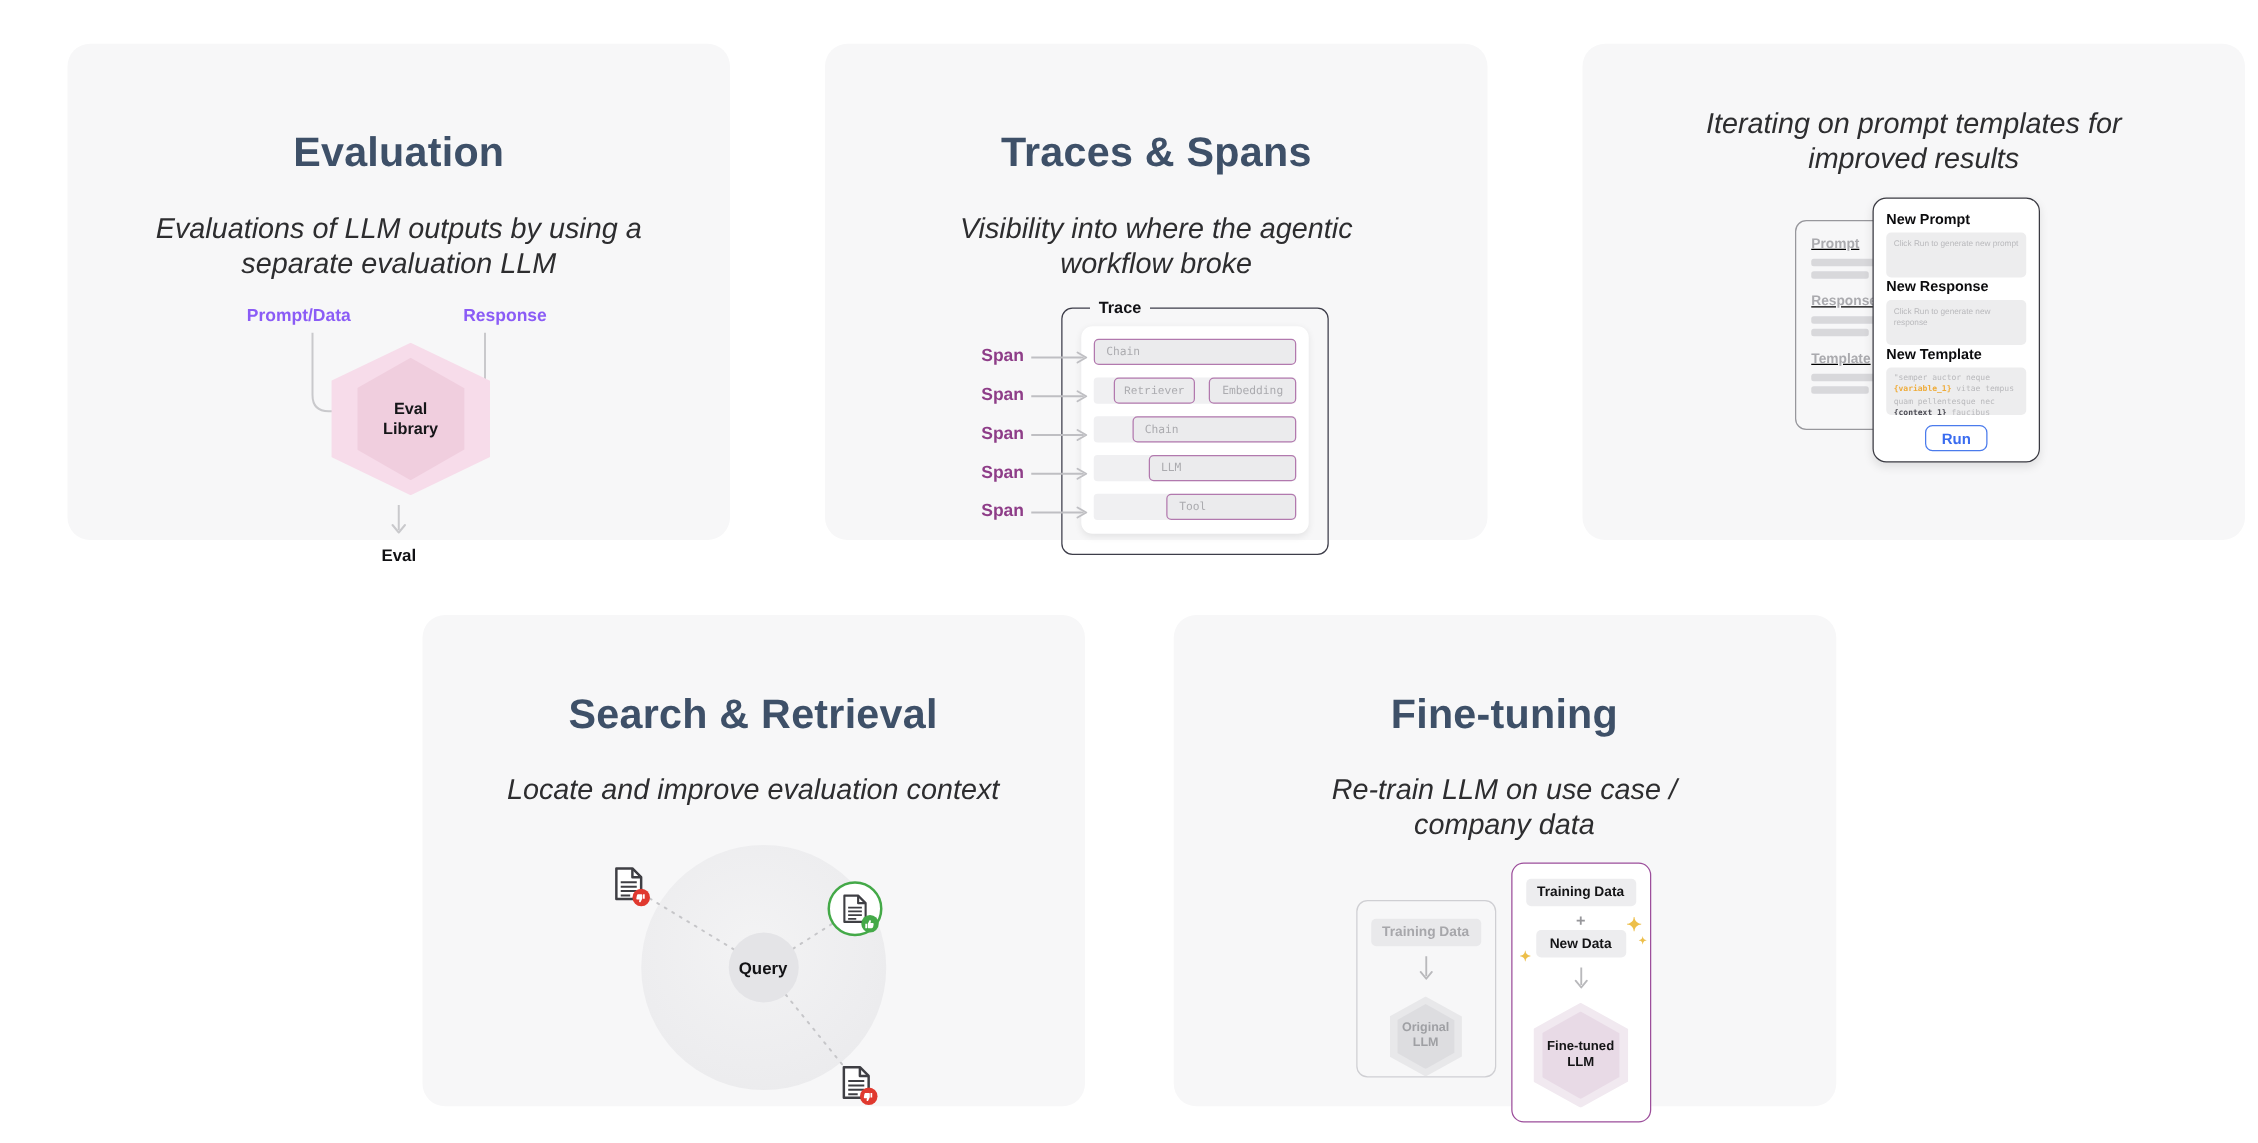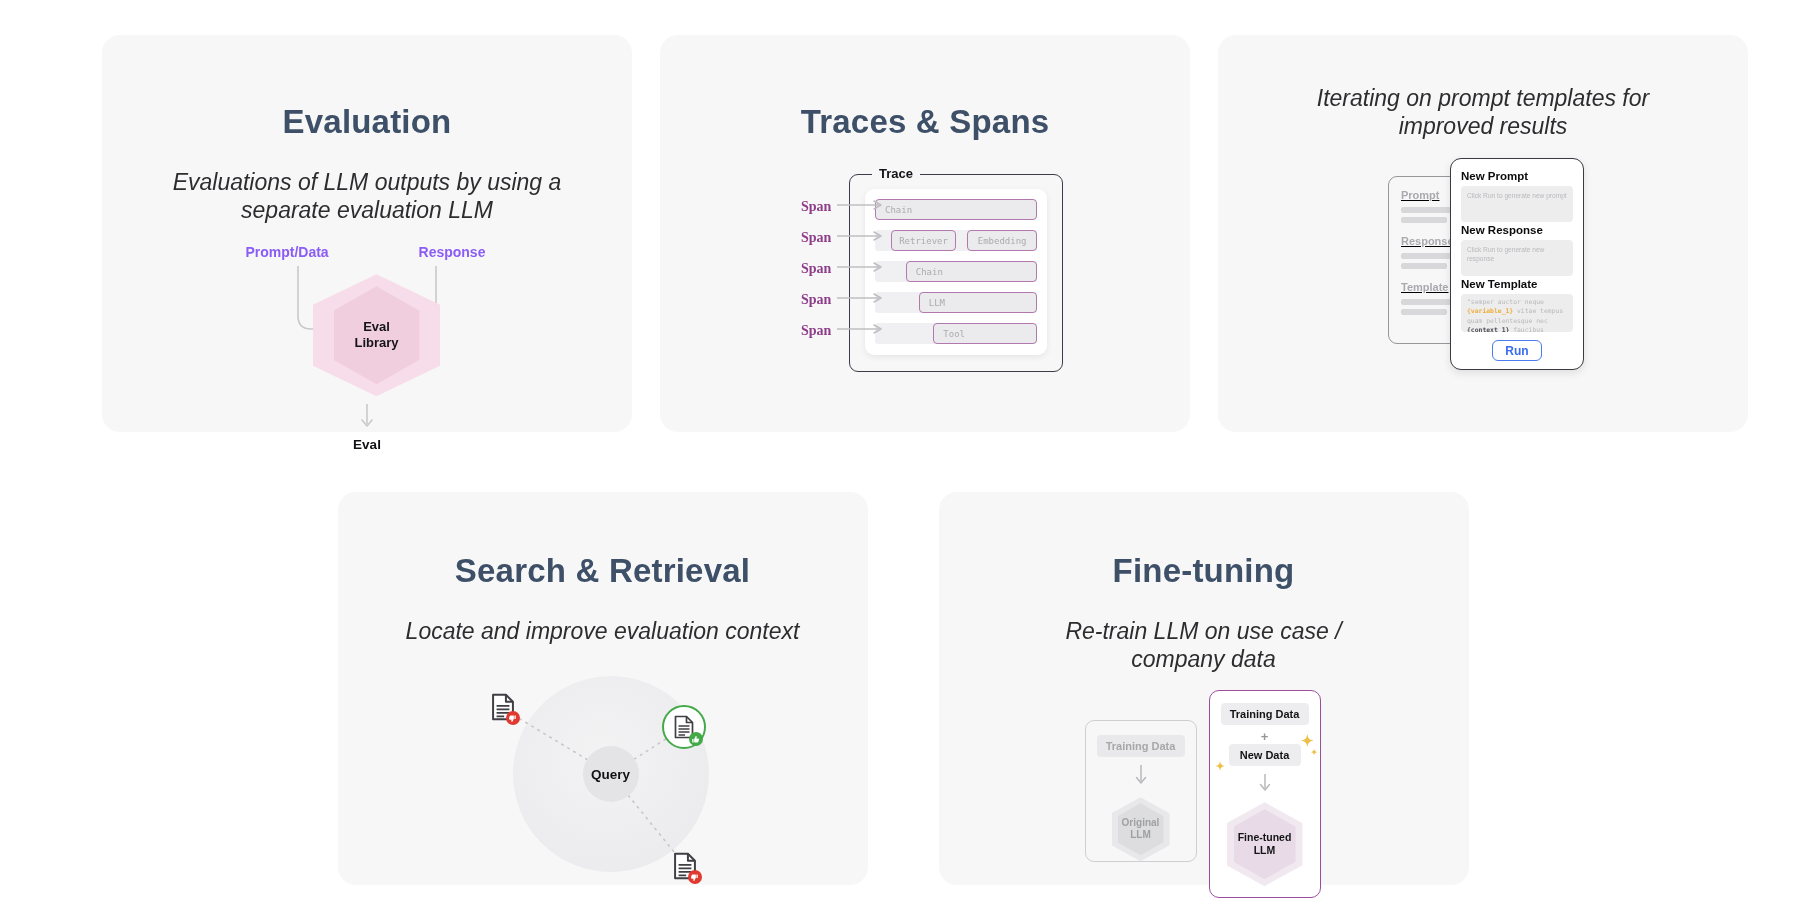--- a/index.html
+++ b/index.html
@@ -1,18 +1,18 @@
 <!DOCTYPE html>
 <html><head>
 <meta charset="utf-8">
 <style>
   html,body{margin:0;padding:0;background:#ffffff;}
   .page{width:1806px;height:914px;background:#ffffff;font-family:"Liberation Sans",sans-serif;overflow:hidden;position:relative;}
   .row{display:flex;justify-content:center;}
-  .row-top{gap:28px;padding-top:35px;padding-left:44px;}
+  .row-top{gap:76px;padding-top:35px;padding-left:44px;}
   .row-bottom{gap:71px;margin-top:60px;}
   .card{width:530px;background:#f7f7f8;border-radius:18px;box-sizing:border-box;}
   .row-top .card{height:397px;padding-top:42px;}
   .row-bottom .card{height:393px;padding-top:34px;}
   .card-title{text-align:center;font-size:33px;font-weight:800;color:#3e5068;letter-spacing:.2px;line-height:1.1;}
   .card-subtitle{text-align:center;font-size:23px;font-style:italic;color:#2d2d2f;line-height:1.22;margin:7px auto 0;}
   .sub-eval{max-width:450px;}
   .sub-traces{max-width:380px;}
   .sub-prompt{max-width:420px;}
   .sub-search{max-width:480px;}
@@ -36,21 +36,21 @@
 
   
   .trace-diagram{position:relative;width:280px;height:208px;margin:16px auto 0;}
   .trace-frame{position:absolute;left:64px;top:6px;width:214px;height:198px;border:1.5px solid #3d3d49;border-radius:9px;box-sizing:border-box;}
   .trace-legend{position:absolute;left:22px;top:-9px;background:#f7f7f8;padding:0 7px;font-size:13px;font-weight:700;color:#121216;}
   .trace-panel{position:absolute;left:80px;top:21px;width:182px;height:166px;background:#ffffff;border-radius:9px;box-shadow:0 2px 6px rgba(0,0,0,.08);}
   .t-row{position:absolute;left:10px;width:162px;height:21px;}
   .t-row.strip{background:#f0f0f2;border-radius:3px;}
   .t-box{position:absolute;top:0;bottom:0;border:1.2px solid #b279ae;background:#ebebed;border-radius:4px;box-sizing:border-box;display:flex;align-items:center;font-family:"DejaVu Sans Mono",monospace;font-size:9px;color:#ababaf;padding-left:9px;overflow:hidden;white-space:nowrap;}
   .t-box.centered{justify-content:center;padding-left:0;}
-  .span-row{position:absolute;left:16px;width:100px;height:21px;display:flex;align-items:flex-start;z-index:2;font-family:Liberation Serif, serif;}
+  .span-row{position:absolute;left:0;width:100px;height:21px;display:flex;align-items:flex-end;z-index:2;}
   .span-label{font-size:14px;font-weight:700;color:#8e3d88;margin-right:4px;}
 
   
   .pe-diagram{position:relative;width:380px;height:216px;margin:16px auto 0;}
   .pe-back{position:absolute;left:95px;top:20px;width:116px;height:168px;background:#f7f7f8;border:1.2px solid #97979c;border-radius:9px;box-sizing:border-box;padding:12px 12px 0;}
   .pe-group{margin-bottom:12px;text-decoration:underline;}
   .pe-back-label{font-size:11px;font-weight:700;color:#aaaaae;margin-bottom:6px;}
   .sk-bar{height:6px;background:#d8d8db;border-radius:2px;margin-bottom:4px;}
   .sk-bar.b1{width:66px;}
   .sk-bar.b2{width:46px;}
@@ -128,30 +128,31 @@
         <svg class="down-arrow eval-down" width="14" height="30" viewBox="0 0 14 30">
           <path d="M7 2 V22" fill="none" stroke="#c9c9cc" stroke-width="1.6"></path>
           <path d="M2 18 L7 24 L12 18" fill="none" stroke="#c9c9cc" stroke-width="1.6" stroke-linecap="round" stroke-linejoin="round"></path>
         </svg>
         <div class="eval-out">Eval</div>
       </div>
     </section>
 
     <section class="card">
       <h2 class="card-title">Traces &amp; Spans</h2>
+      <p class="card-subtitle sub-traces">Visibility into where the agentic workflow broke</p>
       <div class="trace-diagram">
         <div class="trace-frame">
           <span class="trace-legend">Trace</span>
         </div>
         <div class="trace-panel">
           <div class="t-row" style="top:10px;">
             <div class="t-box" style="left:0;width:100%;">Chain</div>
           </div>
           <div class="t-row strip" style="top:41px;">
-            <div class="t-box centered" style="left:10%;width:40%;">Retriever</div>
+            <div class="t-box centered" style="left:10%;width:40%;font-family:Liberation Mono, monospace;">Retriever</div>
             <div class="t-box centered" style="left:57%;width:43%;">Embedding</div>
           </div>
           <div class="t-row strip" style="top:72px;">
             <div class="t-box" style="left:19%;width:81%;">Chain</div>
           </div>
           <div class="t-row strip" style="top:103px;">
             <div class="t-box" style="left:27%;width:73%;">LLM</div>
           </div>
           <div class="t-row strip" style="top:134px;">
             <div class="t-box" style="left:36%;width:64%;">Tool</div>

